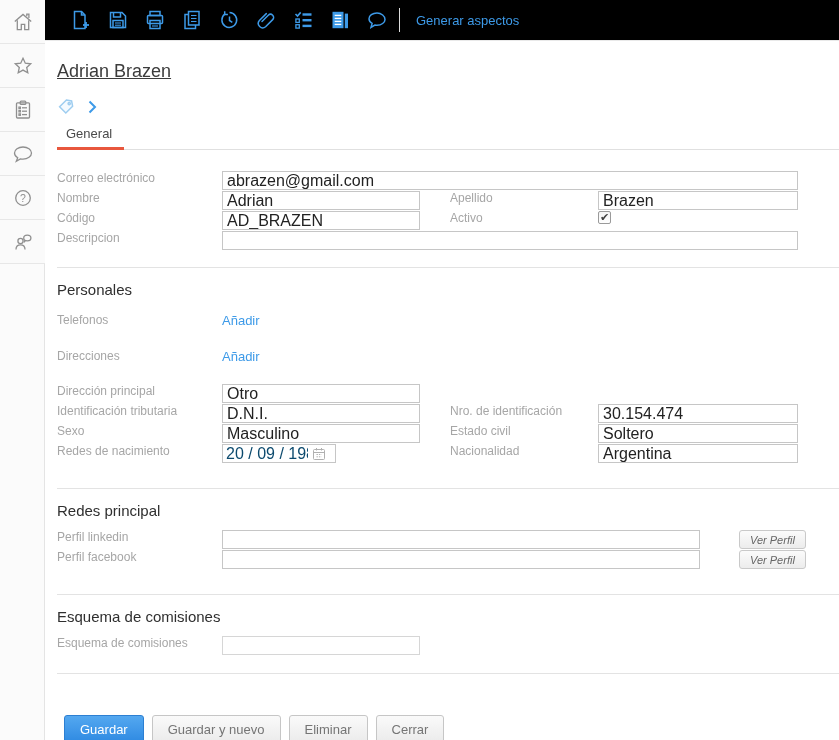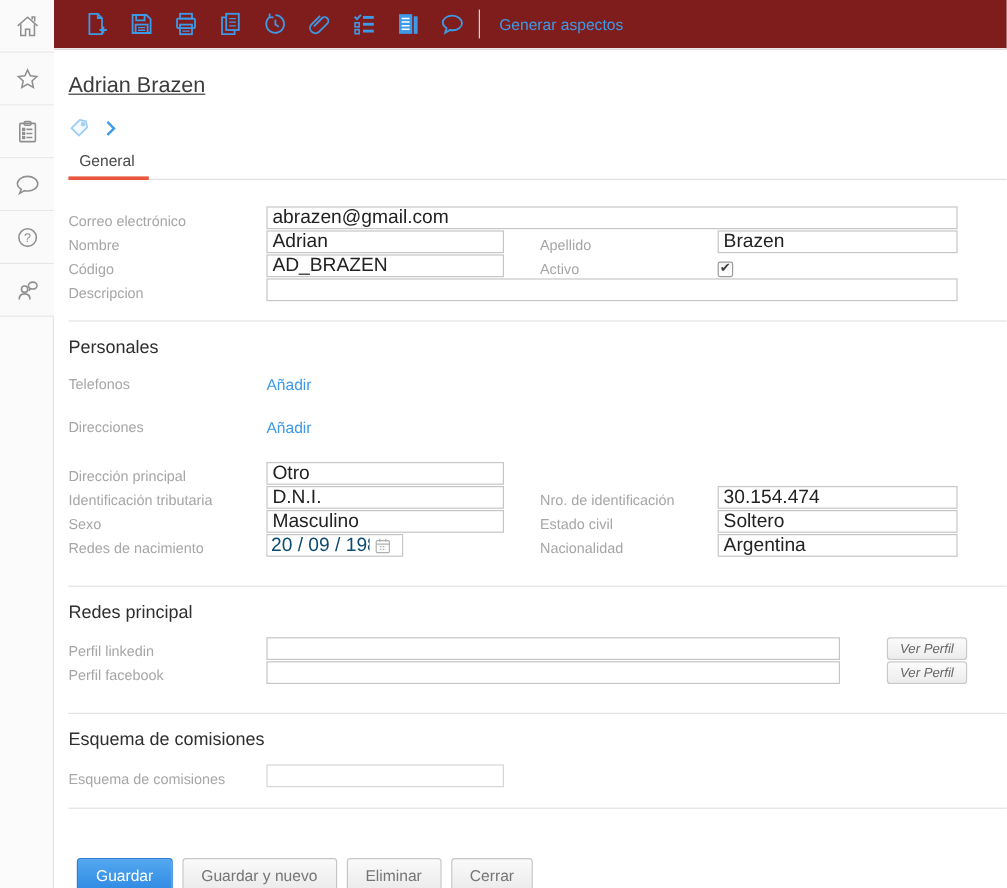--- a/index.html
+++ b/index.html
@@ -14,40 +14,40 @@
     background:#fbfbfb; border-right:1px solid #e4e4e4;
   }
   .side-item {
     width:45px; height:44px; display:flex; align-items:center; justify-content:center;
     border-bottom:1px solid #e7e7e7; background:#fafafa; cursor:pointer;
   }
   .side-item svg { display:block; }
   
   .toolbar {
     position:absolute; left:45px; top:0; width:794px; height:41px;
-    display:flex; align-items:center; border-bottom:1px solid #e9e9e9; background:#7f1d1d;
+    display:flex; align-items:center; border-bottom:1px solid #e9e9e9; background:#000000;
     padding-left:17px;
   }
   .tb-icon { width:37px; height:41px; display:flex; align-items:center; justify-content:center; cursor:pointer; }
   .tb-sep { width:1px; height:24px; background:#dcdcdc; margin:0 6px 0 4px; }
   .tb-link { color:#3d9ae8; font-size:13px; margin-left:10px; cursor:pointer; text-decoration:none; }
   
   .content { position:absolute; left:45px; top:41px; width:794px; padding-left:12px; }
   .page-title { font-size:18px; color:#3c3c3c; font-weight:400; margin-top:19px; line-height:22px;text-decoration:underline; }
   .tagrow { margin-top:15px; height:20px; display:flex; align-items:center; }
   .tag-icon { cursor:pointer; margin-right:9px; display:flex; }
   .chev { cursor:pointer; display:flex; }
   .tabs { margin-top:5px; border-bottom:1px solid #e0e0e0; height:28px; }
   .tab {
     display:inline-block; font-size:13px; color:#4a4a4a; padding:4px 12px 6px 9px;
     border-bottom:3px solid #e8573d; cursor:pointer; margin-bottom:-1px;
   }
   
   .group1 { margin-top:21px; }
-  .frow { display:flex; align-items:flex-end; height:20px; }
+  .frow { display:flex; align-items:flex-start; height:20px; }
   .flabel { width:165px; flex:0 0 165px; font-size:12px; color:#a6a6a6; }
   .rlabel { width:148px; flex:0 0 148px; margin-left:30px; font-size:12px; color:#a6a6a6; }
   input.txt {
     height:19px; border:1px solid #c6c6c6; font-size:16px; padding:4px 4px; color:#222;
     font-family:"Liberation Sans", sans-serif; background:#fff; border-radius:0; outline:none;
   }
   .w-small { width:198px; }
   .w-full  { width:576px; }
   .w-right { width:200px; }
   .w-link  { width:478px; }

